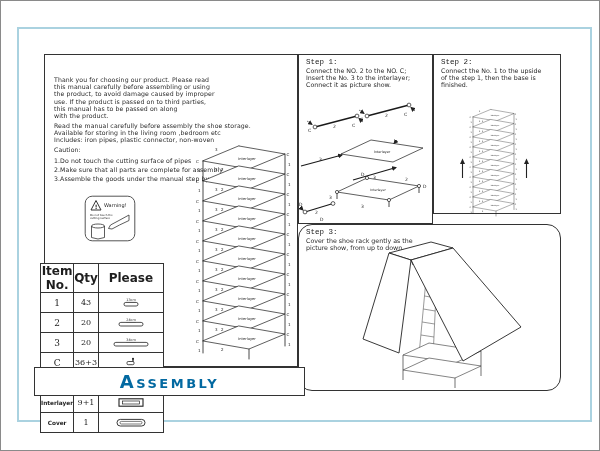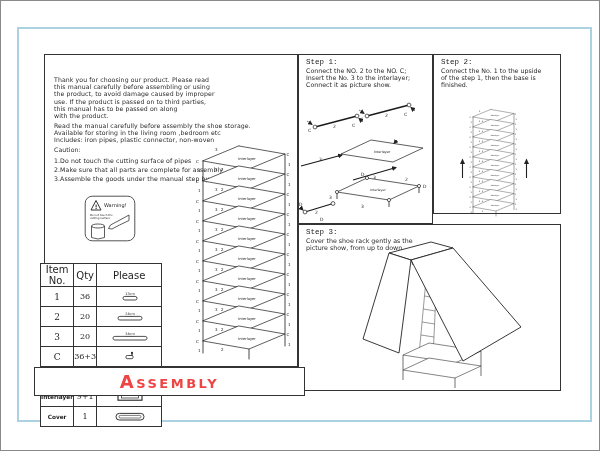--- a/index.html
+++ b/index.html
@@ -6,35 +6,35 @@
   #page{
     position:relative;width:600px;height:451px;box-sizing:border-box;
     border:1px solid #8a8a8a;background:#ffffff;overflow:hidden;
     font-family:"DejaVu Sans",sans-serif;color:#1e1e1e;
   }
   .blue-frame{position:absolute;left:16px;top:26px;width:571px;height:391px;border:2px solid #aad2e0;}
   .panel{position:absolute;border:1px solid #333;background:#fff;box-sizing:border-box;}
   #panel-letter{left:43px;top:53px;width:254px;height:313px;}
   #panel-step1{left:297px;top:53px;width:135px;height:170px;}
   #panel-step2{left:432px;top:53px;width:128px;height:160px;}
-  #panel-step3{left:297px;top:223px;width:263px;height:167px;}
+  #panel-step3{left:297px;top:223px;width:263px;height:167px;border-radius:14px;}
   #assembly-box{left:33px;top:366px;width:271px;height:29px;display:flex;align-items:center;justify-content:center;}
   .letter-heading{position:absolute;left:7px;top:4px;font-size:11px;font-variant:small-caps;letter-spacing:.5px;color:#222;}
   .bodytext{position:absolute;left:9px;font-size:6.2px;line-height:7.2px;color:#2a2a2a;letter-spacing:.1px;}
   .bodytext div{white-space:nowrap;}
   .cautions div{line-height:9px;}
   .step-title{position:absolute;left:7px;top:3px;font-size:7.5px;color:#222;font-family:Liberation Mono, monospace;}
   .step-lines{position:absolute;left:7px;top:12px;font-size:6.3px;line-height:7.2px;color:#2a2a2a;}
   .step-lines div{white-space:nowrap;}
-  #assembly-title{font-variant:small-caps;font-weight:700;font-size:18px;letter-spacing:2.5px;color:#ef4444;}
+  #assembly-title{font-variant:small-caps;font-weight:700;font-size:18px;letter-spacing:2.5px;color:#0369a1;}
   svg{position:absolute;overflow:visible;}
   svg.inflow{position:static;}
   table.parts{position:absolute;left:39px;top:262px;border-collapse:collapse;background:#fff;table-layout:fixed;}
   table.parts td,table.parts th{border:1px solid #333;padding:0;text-align:center;vertical-align:middle;}
-  table.parts th{font-size:10px;font-weight:400;height:13px;}
+  table.parts th{font-size:12px;font-weight:700;height:13px;}
   table.parts td{height:12px;}
   .cell-num{font-family:"DejaVu Serif",serif;font-size:9px;}
   .cell-qty{font-family:"DejaVu Serif",serif;font-size:8px;}
   .cell-name{font-size:5.8px;font-weight:700;}
   .col-item{width:29px;} .col-qty{width:17px;} .col-pic{width:65px;}
   text{font-family:"DejaVu Sans",sans-serif;fill:#222;}
 </style>
 </head>
 <body>
 
@@ -138,21 +138,21 @@
         <col class="col-pic">
       </colgroup>
     <tbody>
         <tr>
       <th>Item No.</th>
       <th>Qty</th>
       <th>Please</th>
     </tr>
     <tr>
       <td class="cell-num">1</td>
-      <td class="cell-qty">36</td>
+      <td class="cell-qty">43</td>
       <td><svg class="inflow" width="63" height="11" viewBox="0 0 63 11">
         <text x="32" y="4.2" font-size="3.4" text-anchor="middle" text-decoration="underline">13cm</text>
         <rect x="25" y="5.4" width="14" height="3.6" rx="1.8" fill="#fff" stroke="#222" stroke-width="0.8"></rect>
       </svg></td>
     </tr>
     <tr>
       <td class="cell-num">2</td>
       <td class="cell-qty">20</td>
       <td><svg class="inflow" width="63" height="11" viewBox="0 0 63 11">
         <text x="32" y="4.2" font-size="3.4" text-anchor="middle" text-decoration="underline">24cm</text>

